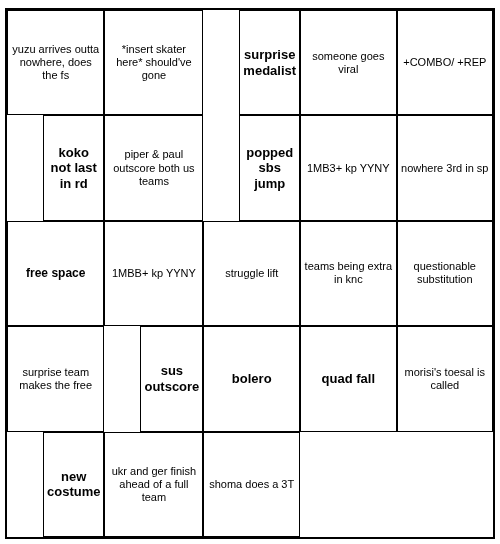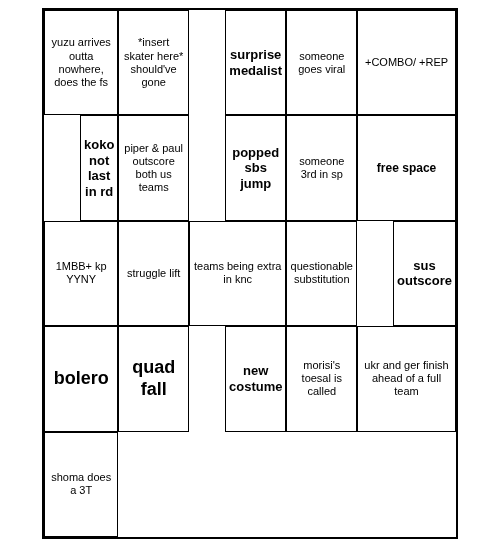--- a/index.html
+++ b/index.html
@@ -19,21 +19,21 @@
       padding: 6px 10px 2px 10px;
     }
     .bingo-title span {
       font-size: 42px;
       font-weight: bold;
       color: #000;
       flex: 1;
       text-align: center;
     }
     .bingo-grid {
-      width: 416px;
+      width: 490px;
       display: grid;
       grid-template-columns: repeat(5, 1fr);
       grid-template-rows: repeat(5, 1fr);
       border: 2px solid #000;
       flex: 1;
       margin: 0 5px 5px 5px;
     }
     .cell {
       border: 1px solid #000;
       display: flex;
@@ -44,21 +44,21 @@
       font-size: 11px;
       color: #000;
       line-height: 1.2;
       min-height: 80px;
     }
     .cell.free-space {
       font-size: 12px;
       font-weight: bold;
     }
     .cell.large-text {
-      font-size: 18px;
+      font-size: 13px;
       font-weight: bold;
     }
     .cell.medium-text {
       font-size: 13px;
       font-weight: bold;
       margin-left: 36px;
     }
   </style>
 </head>
 <body>
@@ -73,26 +73,28 @@
 
 <div class="bingo-grid" id="grid-container">
 <div class="cell">yuzu arrives outta nowhere, does the fs</div>
     <div class="cell">*insert skater here* should've gone</div>
     <div class="cell medium-text">surprise medalist</div>
     <div class="cell">someone goes viral</div>
     <div class="cell">+COMBO/ +REP</div>
     <div class="cell medium-text">koko not last in rd</div>
     <div class="cell">piper &amp; paul outscore both us teams</div>
     <div class="cell medium-text">popped sbs jump</div>
-    <div class="cell">someone 3rd in sp</div>
+    <div class="cell">1MB3+ kp YYNY</div>
+    <div class="cell">nowhere 3rd in sp</div>
     <div class="cell free-space">free space</div>
     <div class="cell">1MBB+ kp YYNY</div>
     <div class="cell">struggle lift</div>
     <div class="cell">teams being extra in knc</div>
     <div class="cell">questionable substitution</div>
+    <div class="cell">surprise team makes the free</div>
     <div class="cell medium-text">sus outscore</div>
     <div class="cell large-text">bolero</div>
     <div class="cell large-text">quad fall</div>
+    <div class="cell">morisi's toesal is called</div>
     <div class="cell medium-text">new costume</div>
-    <div class="cell">morisi's toesal is called</div>
     <div class="cell">ukr and ger finish ahead of a full team</div>
     <div class="cell">shoma does a 3T</div>
   </div>
 
 </body></html>

